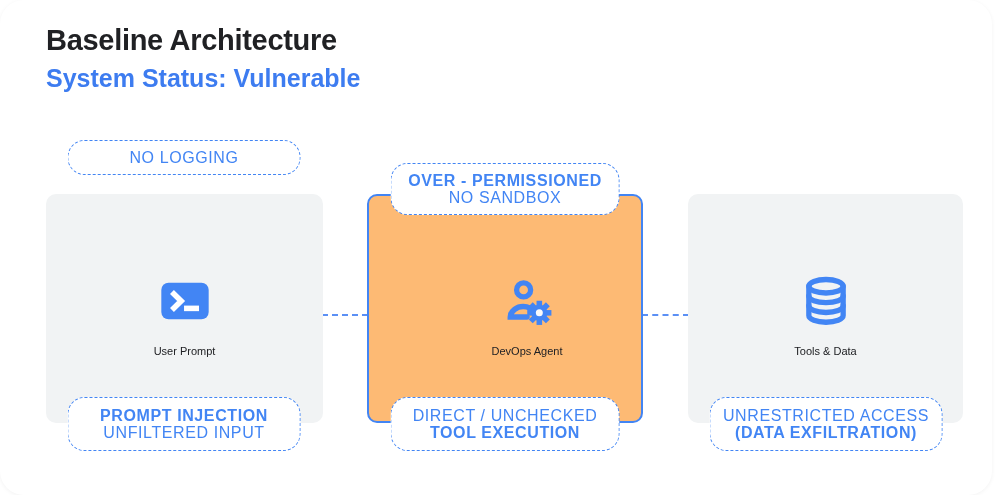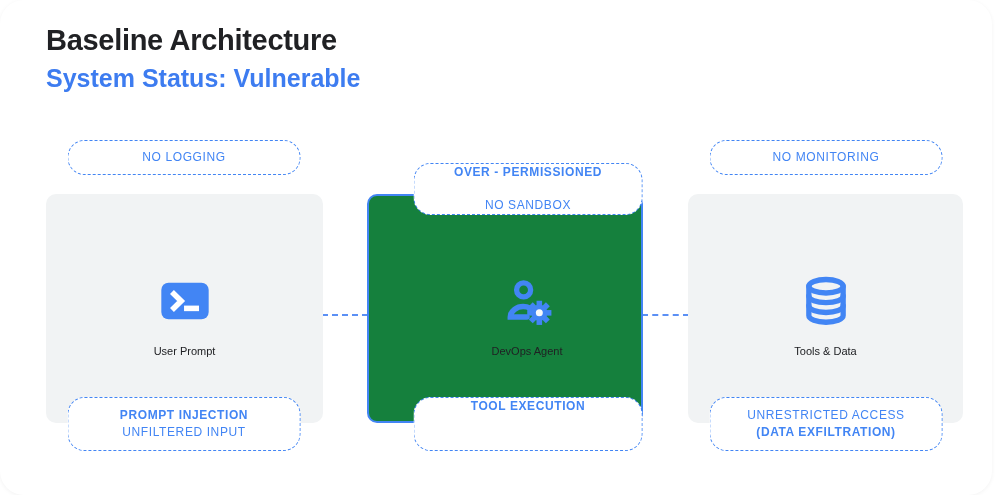--- a/index.html
+++ b/index.html
@@ -29,47 +29,47 @@
 
   .node {
     position: absolute; top: 194px; height: 229px;
     border-radius: 10px;
     display: flex; flex-direction: column;
     align-items: center; justify-content: center;
     padding-top: 12px; gap: 15px;
     z-index: 1;
   }
   .node-plain { background: #f1f3f4; }
-  .node-agent { background: #15803d; border: 2.5px solid #4285f4; padding-left: 44px; }
+  .node-agent { background: #fdba74; border: 2.5px solid #4285f4; padding-left: 44px; }
   .node-left  { left: 46px;  width: 277px; }
   .node-mid   { left: 367px; width: 276px; }
   .node-right { left: 688px; width: 275px; }
   .node .icon { display: block; line-height: 0; }
   .node-label { font-size: 11px; color: #202124; }
 
   .badge {
     position: absolute;
     background: #ffffff;
     border: 1.6px dashed #4285f4;
     border-radius: 17px;
     display: flex; flex-direction: column;
     align-items: center; justify-content: center;
     z-index: 3;
     text-align: center;
   }
   .badge .b-line {
-    color: #4285f4; font-size: 12px; font-weight: 500;
+    color: #4285f4; font-size: 16px; font-weight: 500;
     letter-spacing: 0.6px; line-height: 17px;
     white-space: nowrap;
   }
   .badge .bold { font-weight: 700; }
   .badge-one { height: 35px; width: 233px; top: 140px; }
   .badge-two { height: 54px; top: 397px; }
   .pos-left  { left: 184px; transform: translateX(-50%); }
-  .pos-mid   { left: 528px; transform: translateX(-50%); justify-content: space-between; }
+  .pos-mid   { left: 505px; transform: translateX(-50%); }
   .pos-right { left: 826px; transform: translateX(-50%); }
   .badge-agent-top { top: 163px; height: 52px; width: 229px; }
   .w-mid { width: 229px; }
   .w-side { width: 233px; }
 
   .connector {
     position: absolute; top: 314px; height: 0;
     border-top: 2px dashed #5b90f5;
     z-index: 0;
   }
@@ -88,23 +88,20 @@
 
   <div class="badge badge-one pos-left w-side">
     <span class="b-line">NO LOGGING</span>
   </div>
 
   <div class="badge badge-agent-top pos-mid w-mid">
     <span class="b-line bold">OVER - PERMISSIONED</span>
     <span class="b-line">NO SANDBOX</span>
   </div>
 
-  <div class="badge badge-one pos-right w-side">
-    <span class="b-line">NO MONITORING</span>
-  </div>
 
   <div class="connector connector-left"></div>
   <div class="connector connector-right"></div>
 
   <div class="node node-plain node-left">
     <span class="icon">
       <svg width="58" height="58" viewBox="0 0 24 24">
         <rect x="2.2" y="4.4" width="19.6" height="15.2" rx="3" fill="#4285f4"></rect>
         <path d="M6.6 8.3 L10.4 12 L6.6 15.7" fill="none" stroke="#ffffff" stroke-width="2.3"></path>
         <rect x="11.6" y="13.9" width="6.2" height="2.3" fill="#ffffff"></rect>
@@ -144,20 +141,21 @@
     </span>
     <span class="node-label">Tools &amp; Data</span>
   </div>
 
   <div class="badge badge-two pos-left w-side">
     <span class="b-line bold">PROMPT INJECTION</span>
     <span class="b-line">UNFILTERED INPUT</span>
   </div>
 
   <div class="badge badge-two pos-mid w-mid">
+    <span class="b-line">DIRECT / UNCHECKED</span>
     <span class="b-line bold">TOOL EXECUTION</span>
   </div>
 
   <div class="badge badge-two pos-right w-side">
     <span class="b-line">UNRESTRICTED ACCESS</span>
     <span class="b-line bold">(DATA EXFILTRATION)</span>
   </div>
 
 </div>
 

